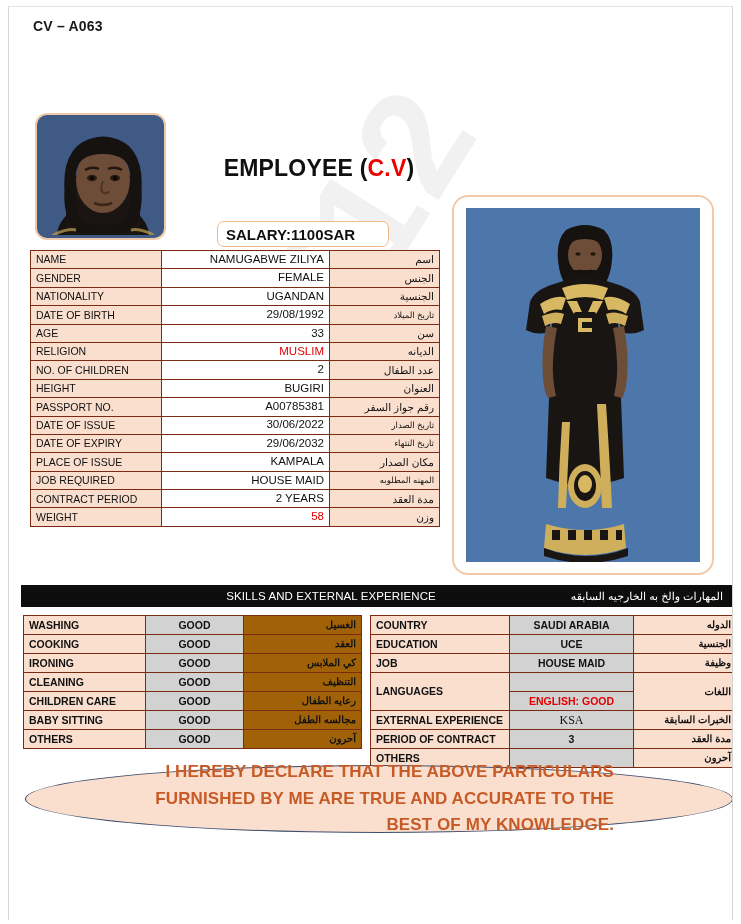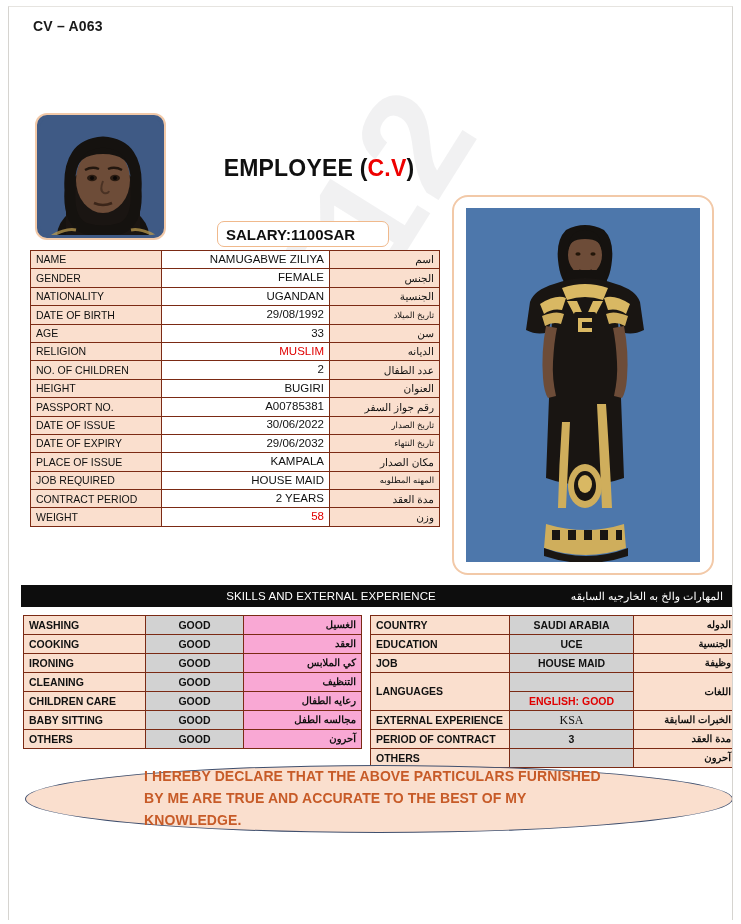--- a/index.html
+++ b/index.html
@@ -196,21 +196,21 @@
     padding: 0 5px;
     font-size: 10.5px;
     font-weight: bold;
     color: #111111;
     line-height: 1;
     white-space: nowrap;
     overflow: hidden;
   }
   .skills td.lbl { width: 122px; background: #fadfce; text-align: left; }
   .skills td.val { width: 97px; background: #d2d2d2; text-align: center; }
-  .skills td.ar  { width: 118px; background: #f9a8d4; text-align: right; direction: rtl; font-size: 10px; }
+  .skills td.ar  { width: 118px; background: #a16207; text-align: right; direction: rtl; font-size: 10px; }
 
   .ext {
     position: absolute;
     left: 361px;
     top: 608px;
     width: 367px;
     border-collapse: collapse;
     table-layout: fixed;
     z-index: 3;
   }
@@ -241,22 +241,22 @@
     border: 1px solid #3f4f6e;
     border-radius: 50%;
     background: #fadfce;
     display: flex;
     align-items: center;
     justify-content: center;
     z-index: 3;
   }
   .declare .txt {
     width: 470px;
-    text-align: left;
-    font-size: 14px;
+    text-align: right;
+    font-size: 17px;
     font-weight: bold;
     color: #c75b28;
     line-height: 1.55;
     letter-spacing: 0.1px;
   }
 </style>
 </head>
 <body>
 
 <div class="page">

